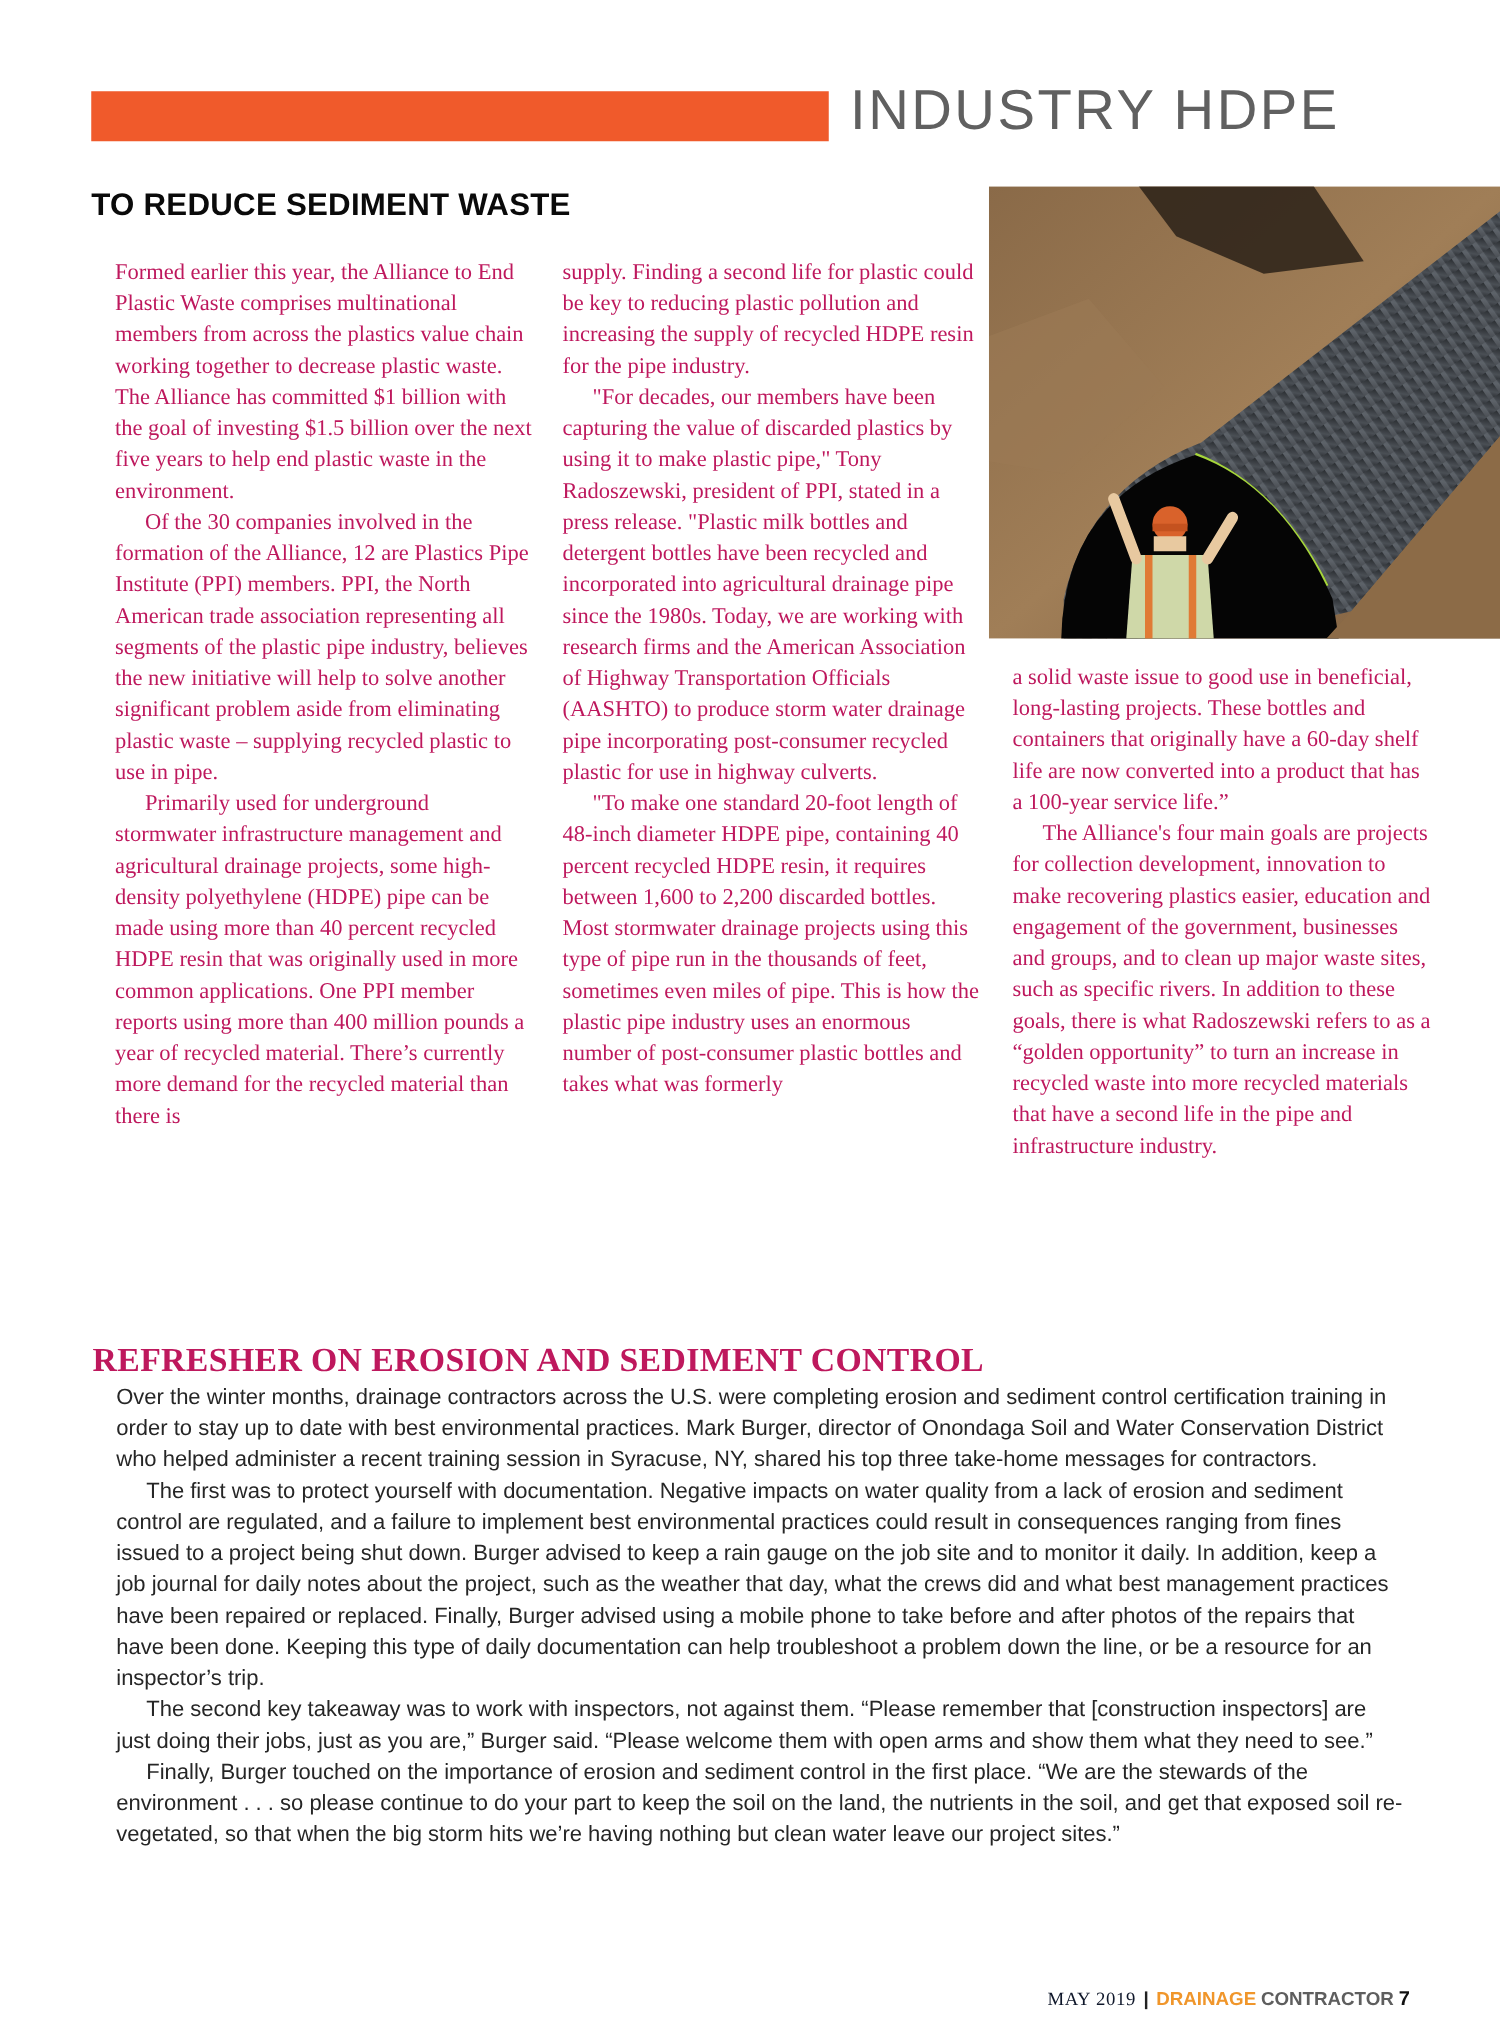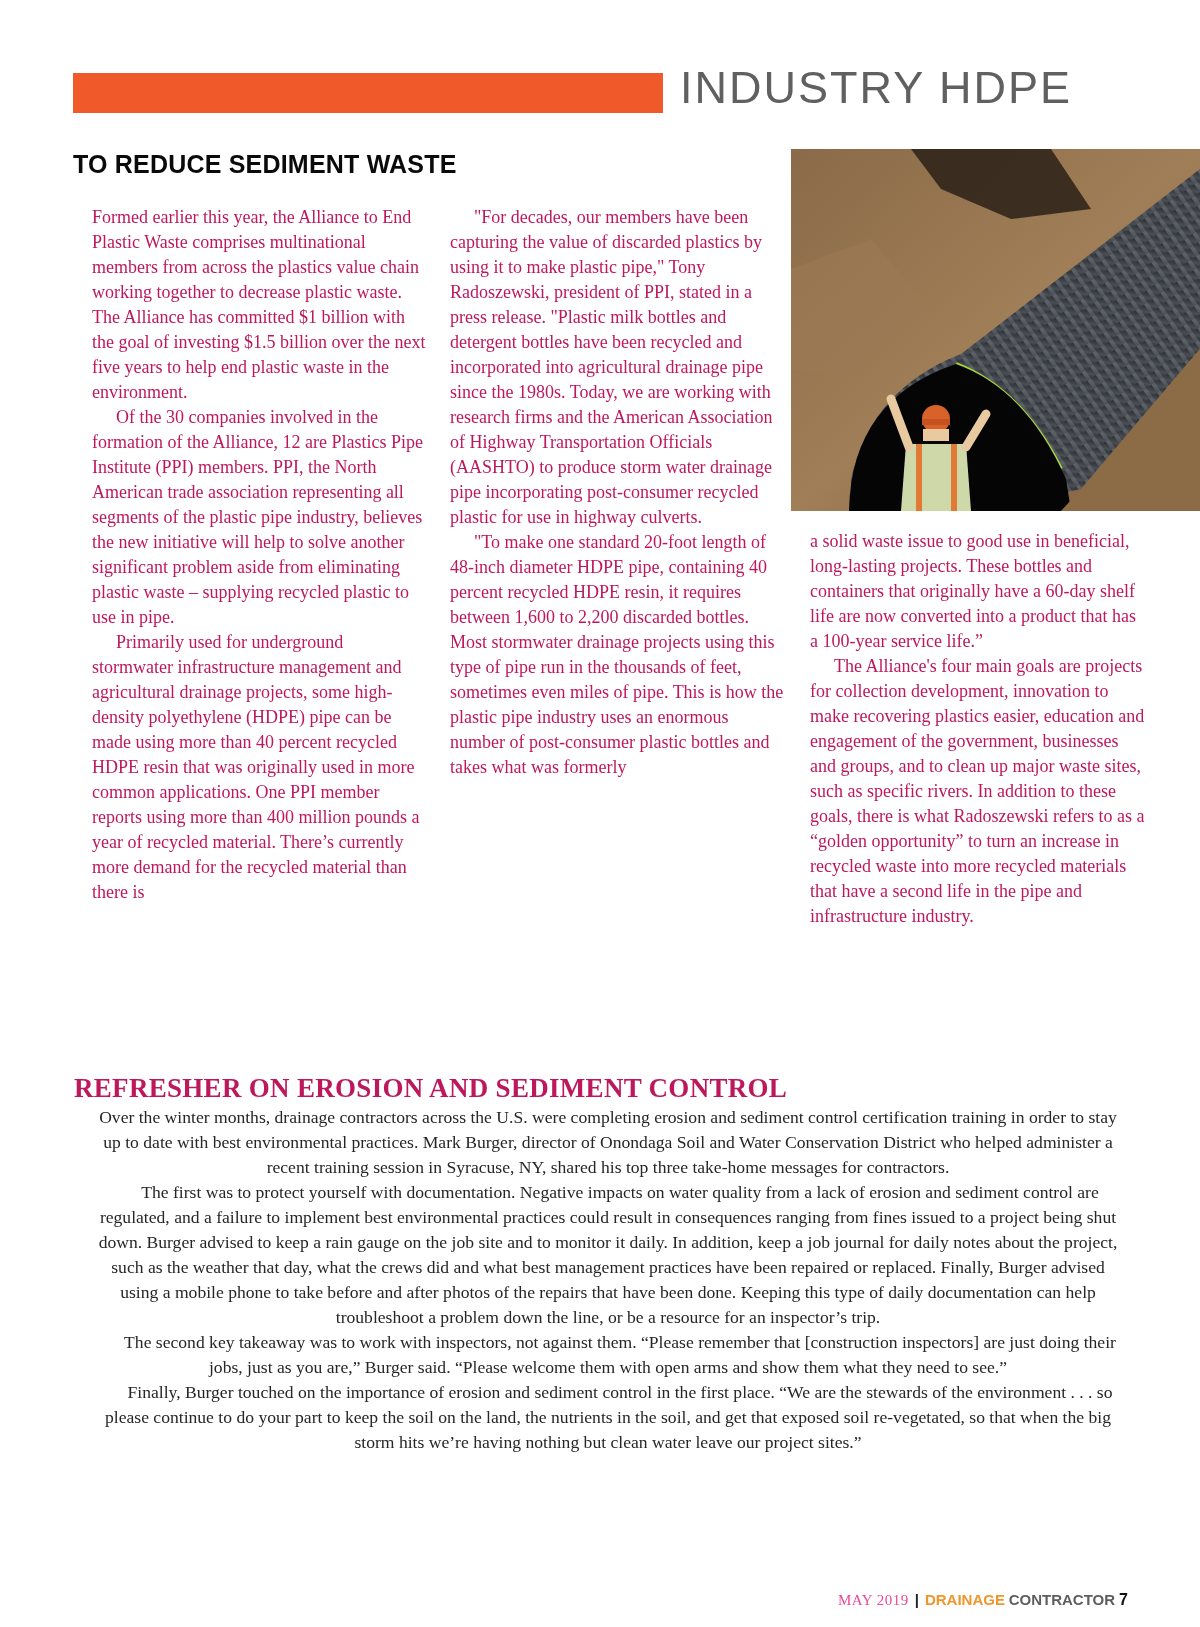--- a/index.html
+++ b/index.html
@@ -9,23 +9,23 @@
     .art1-title { position: absolute; left: 73px; top: 152px; width: 620px; font-family: "Liberation Sans", sans-serif; font-weight: bold; font-size: 25px; line-height: 25px; color: #0a0a0a; letter-spacing: 0.2px; }
     .art1-title span { display: block; }
     .photo { position: absolute; left: 791px; top: 149px; width: 409px; height: 362px; overflow: hidden; }
     .col { position: absolute; font-family: "Liberation Serif", serif; font-size: 18px; line-height: 25px; color: #be185d; }
     .col1 { left: 92px; top: 205px; width: 335px; }
     .col2 { left: 450px; top: 205px; width: 335px; }
     .col3 { left: 810px; top: 529px; width: 335px; }
     .col p, .art2-body p { margin: 0; }
     .indent { text-indent: 24px; }
     .art2-title { position: absolute; left: 74px; top: 1073px; font-family: "Liberation Serif", serif; font-weight: bold; font-size: 27px; color: #be185d; white-space: nowrap; letter-spacing: 0.3px; }
-    .art2-body { position: absolute; left: 93px; top: 1105px; width: 1030px; font-family: Liberation Serif, serif; font-size: 17.6px; line-height: 25px; color: #262626; text-align: center; }
+    .art2-body { position: absolute; left: 93px; top: 1105px; width: 1030px; font-family: Liberation Sans, sans-serif; font-size: 17.6px; line-height: 25px; color: #262626; }
     .footer { position: absolute; right: 72px; top: 1591px; font-size: 15px; white-space: nowrap; }
-    .footer .month { font-family: "Liberation Serif", serif; color: #ec4899; letter-spacing: 0.5px; }
+    .footer .month { font-family: "Liberation Serif", serif; color: #0f172a; letter-spacing: 0.5px; }
     .footer .sep { font-family: "Liberation Sans", sans-serif; font-weight: bold; color: #222; margin: 0 6px; }
     .footer .brand1 { font-family: "Liberation Sans", sans-serif; font-weight: bold; color: #f0962b; }
     .footer .brand2 { font-family: "Liberation Sans", sans-serif; font-weight: bold; color: #5e5e5e; margin-top: 15px; }
     .footer .pg { font-family: "Liberation Sans", sans-serif; font-weight: bold; color: #111; margin-left: 4px; font-size: 16px; }
   </style>
 </head>
 <body>
 
 <div class="header-bar"></div>
 <div class="section-label">INDUSTRY HDPE</div>
@@ -71,20 +71,21 @@
   </svg>
 </div>
 
 <div class="col col1">
   <p>Formed earlier this year, the Alliance to End Plastic Waste comprises multinational members from across the plastics value chain working together to decrease plastic waste. The Alliance has committed $1 billion with the goal of investing $1.5 billion over the next five years to help end plastic waste in the environment.</p>
   <p class="indent">Of the 30 companies involved in the formation of the Alliance, 12 are Plastics Pipe Institute (PPI) members. PPI, the North American trade association representing all segments of the plastic pipe industry, believes the new initiative will help to solve another significant problem aside from eliminating plastic waste – supplying recycled plastic to use in pipe.</p>
   <p class="indent">Primarily used for underground stormwater infrastructure management and agricultural drainage projects, some high-density polyethylene (HDPE) pipe can be made using more than 40 percent recycled HDPE resin that was originally used in more common applications. One PPI member reports using more than 400 million pounds a year of recycled material. There’s currently more demand for the recycled material than there is</p>
 </div>
 
 <div class="col col2">
+  <p>supply. Finding a second life for plastic could be key to reducing plastic pollution and increasing the supply of recycled HDPE resin for the pipe industry.</p>
   <p class="indent">"For decades, our members have been capturing the value of discarded plastics by using it to make plastic pipe," Tony Radoszewski, president of PPI, stated in a press release. "Plastic milk bottles and detergent bottles have been recycled and incorporated into agricultural drainage pipe since the 1980s. Today, we are working with research firms and the American Association of Highway Transportation Officials (AASHTO) to produce storm water drainage pipe incorporating post-consumer recycled plastic for use in highway culverts.</p>
   <p class="indent">"To make one standard 20-foot length of 48-inch diameter HDPE pipe, containing 40 percent recycled HDPE resin, it requires between 1,600 to 2,200 discarded bottles. Most stormwater drainage projects using this type of pipe run in the thousands of feet, sometimes even miles of pipe. This is how the plastic pipe industry uses an enormous number of post-consumer plastic bottles and takes what was formerly</p>
 </div>
 
 <div class="col col3">
   <p>a solid waste issue to good use in beneficial, long-lasting projects. These bottles and containers that originally have a 60-day shelf life are now converted into a product that has a 100-year service life.”</p>
   <p class="indent">The Alliance's four main goals are projects for collection development, innovation to make recovering plastics easier, education and engagement of the government, businesses and groups, and to clean up major waste sites, such as specific rivers. In addition to these goals, there is what Radoszewski refers to as a “golden opportunity” to turn an increase in recycled waste into more recycled materials that have a second life in the pipe and infrastructure industry.</p>
 </div>
 
 <h2 class="art2-title" style="margin:0;">REFRESHER ON EROSION AND SEDIMENT CONTROL</h2>

